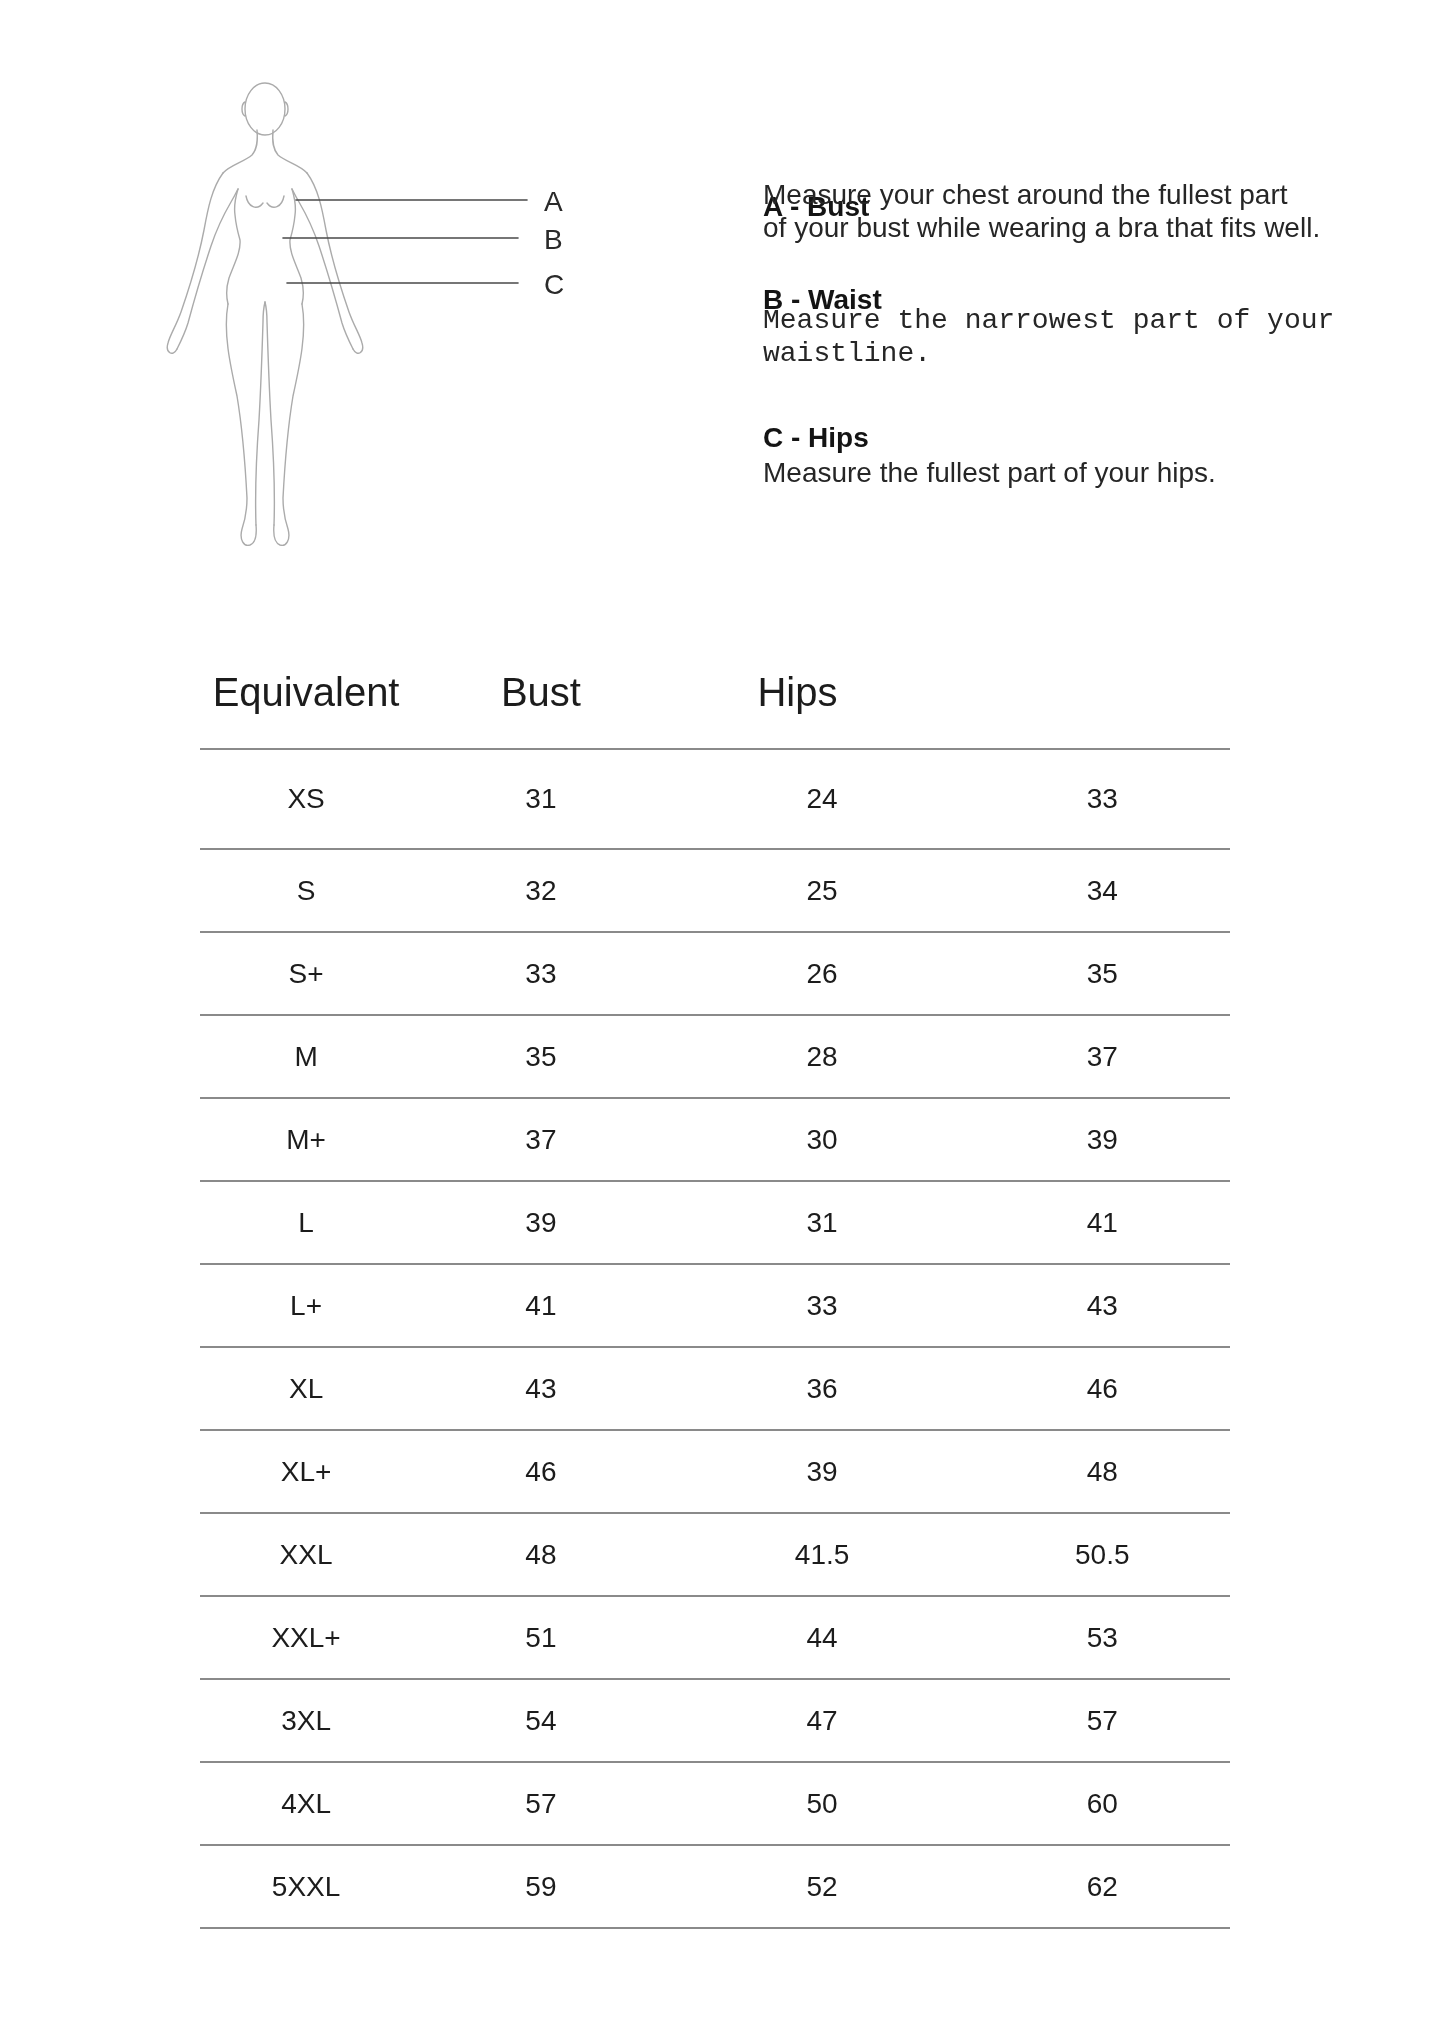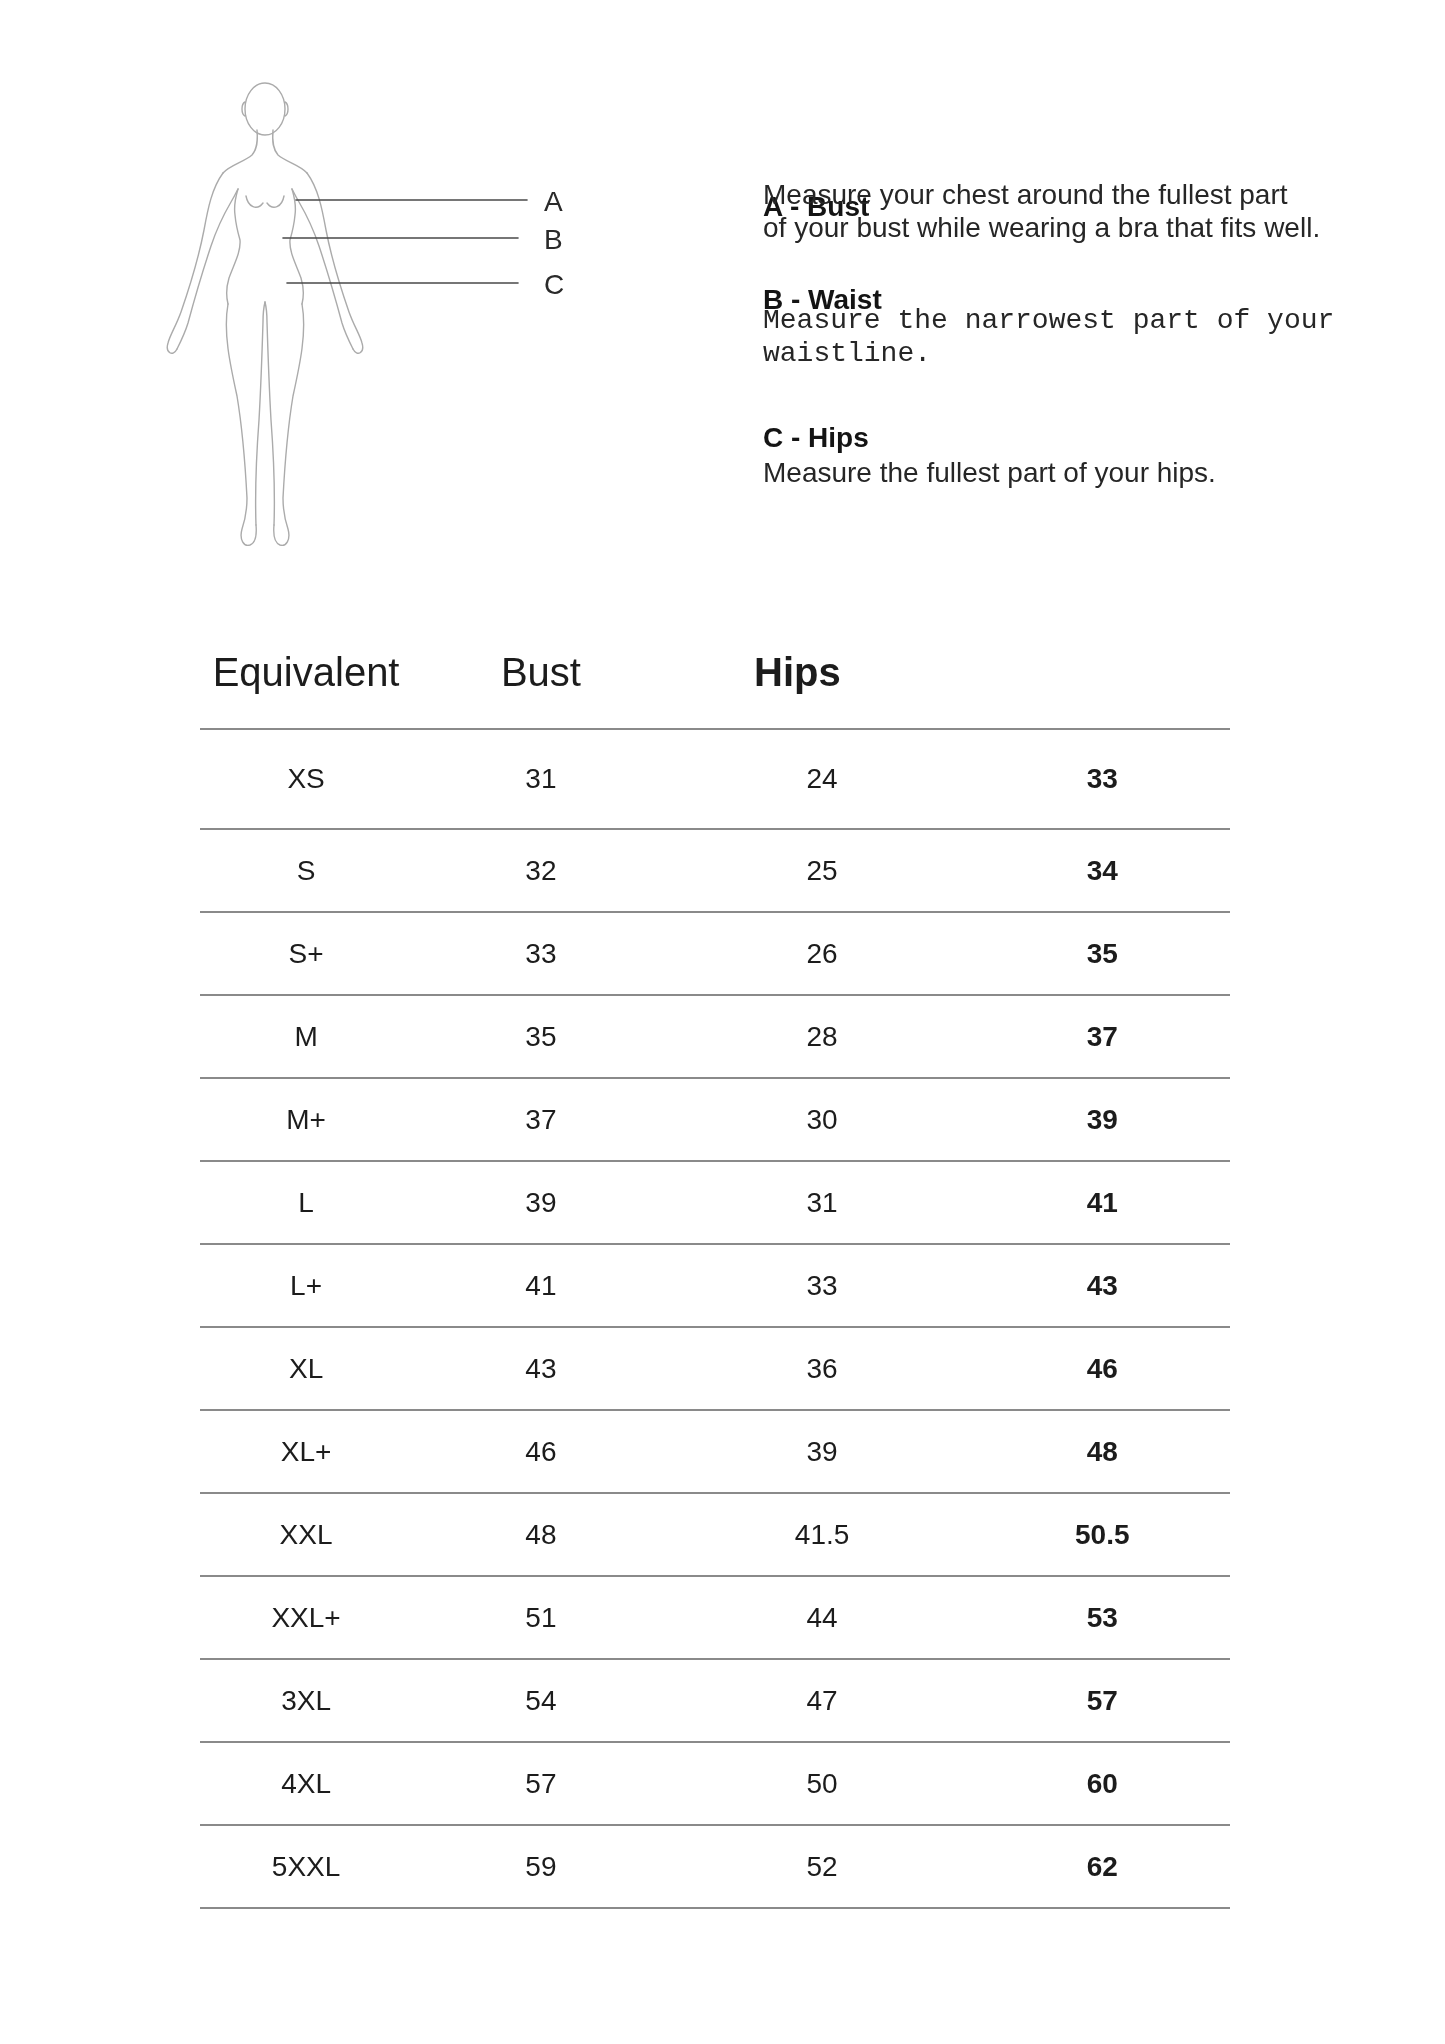--- a/index.html
+++ b/index.html
@@ -29,40 +29,40 @@
   .guide-d{
     position:absolute;left:763px;
     font-size:28px;line-height:33px;color:#262626;
     white-space:pre-line;
   }
   .gh-a{top:145px;margin-top:45px;} .gd-a{top:178px;}
   .gh-b{top:283px;} .gd-b{top:304px;font-family:Liberation Mono, monospace;}
   .gh-c{top:421px;} .gd-c{top:456px;}
   
   .size-table{
-    position:absolute;left:200px;top:630px;width:1030px;
+    position:absolute;left:200px;top:650px;width:1030px;
   }
   .t-row{
     display:flex;align-items:center;
     height:83px;
     border-bottom:2px solid #8a8a8a;
     box-sizing:border-box;
   }
   .t-row.header{
     height:100px;align-items:flex-start;padding-top:22px;
     font-size:40px;color:#1b1b1b;
   }
   .t-row.first{height:100px;}
   .t-cell{
     text-align:center;
     font-size:28px;color:#1c1c1c;
     line-height:1;
   }
   .t-row.header .t-cell{font-size:40px;}
-  .c0{width:20.6%;} .c1{width:25.0%;} .c2{width:29.6%;} .c3{width:24.8%;font-weight:bold;}
+  .c0{width:20.6%;} .c1{width:25.0%;} .c2{width:29.6%;} .c3{width:24.8%;}
 </style>
 </head>
 <body>
 
 <div class="canvas">
 
   <svg class="figure-svg" viewBox="0 0 440 530" fill="none" stroke-linecap="round" stroke-linejoin="round">
     <g stroke="#ababab" stroke-width="1.4">
       <ellipse cx="145" cy="59" rx="20" ry="26"></ellipse>
       <path d="M125,52 C121,54 121,64 125,66"></path>

